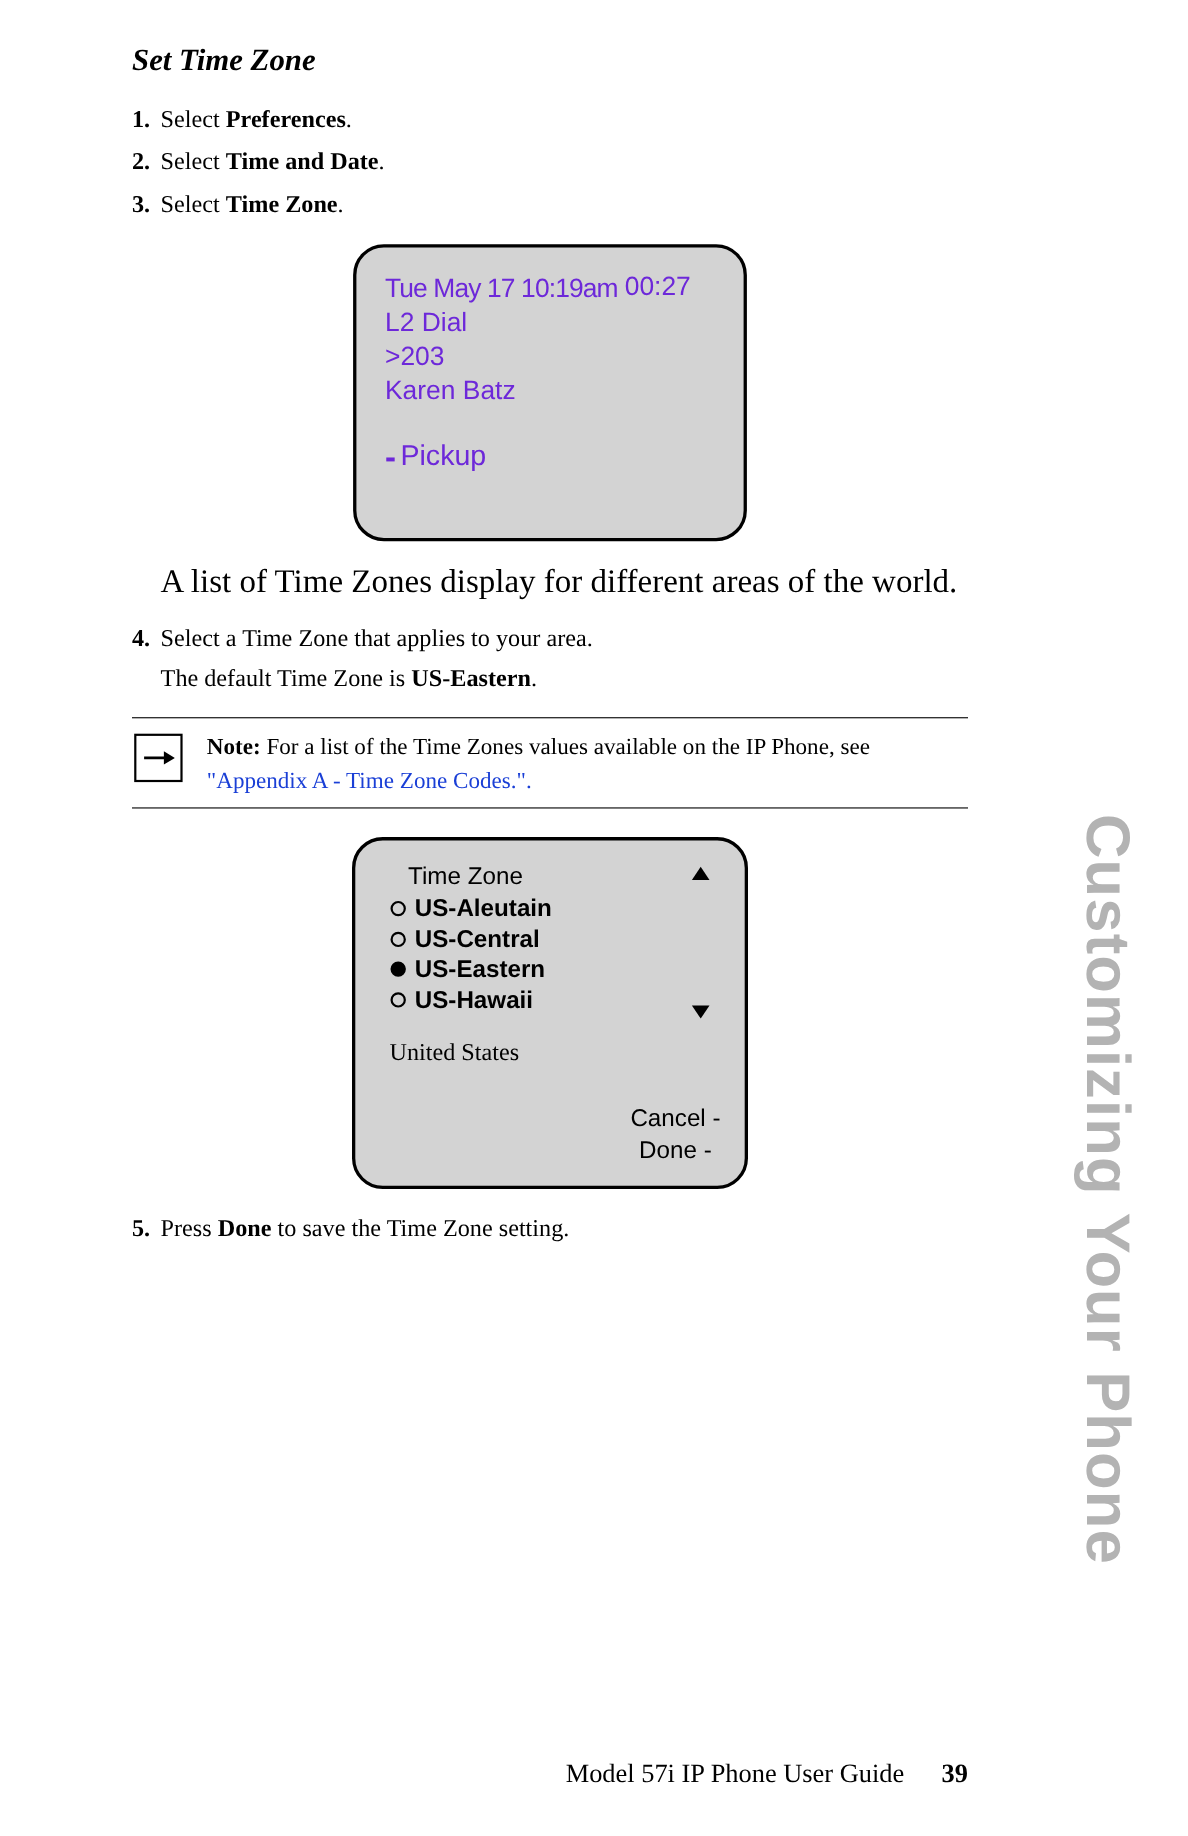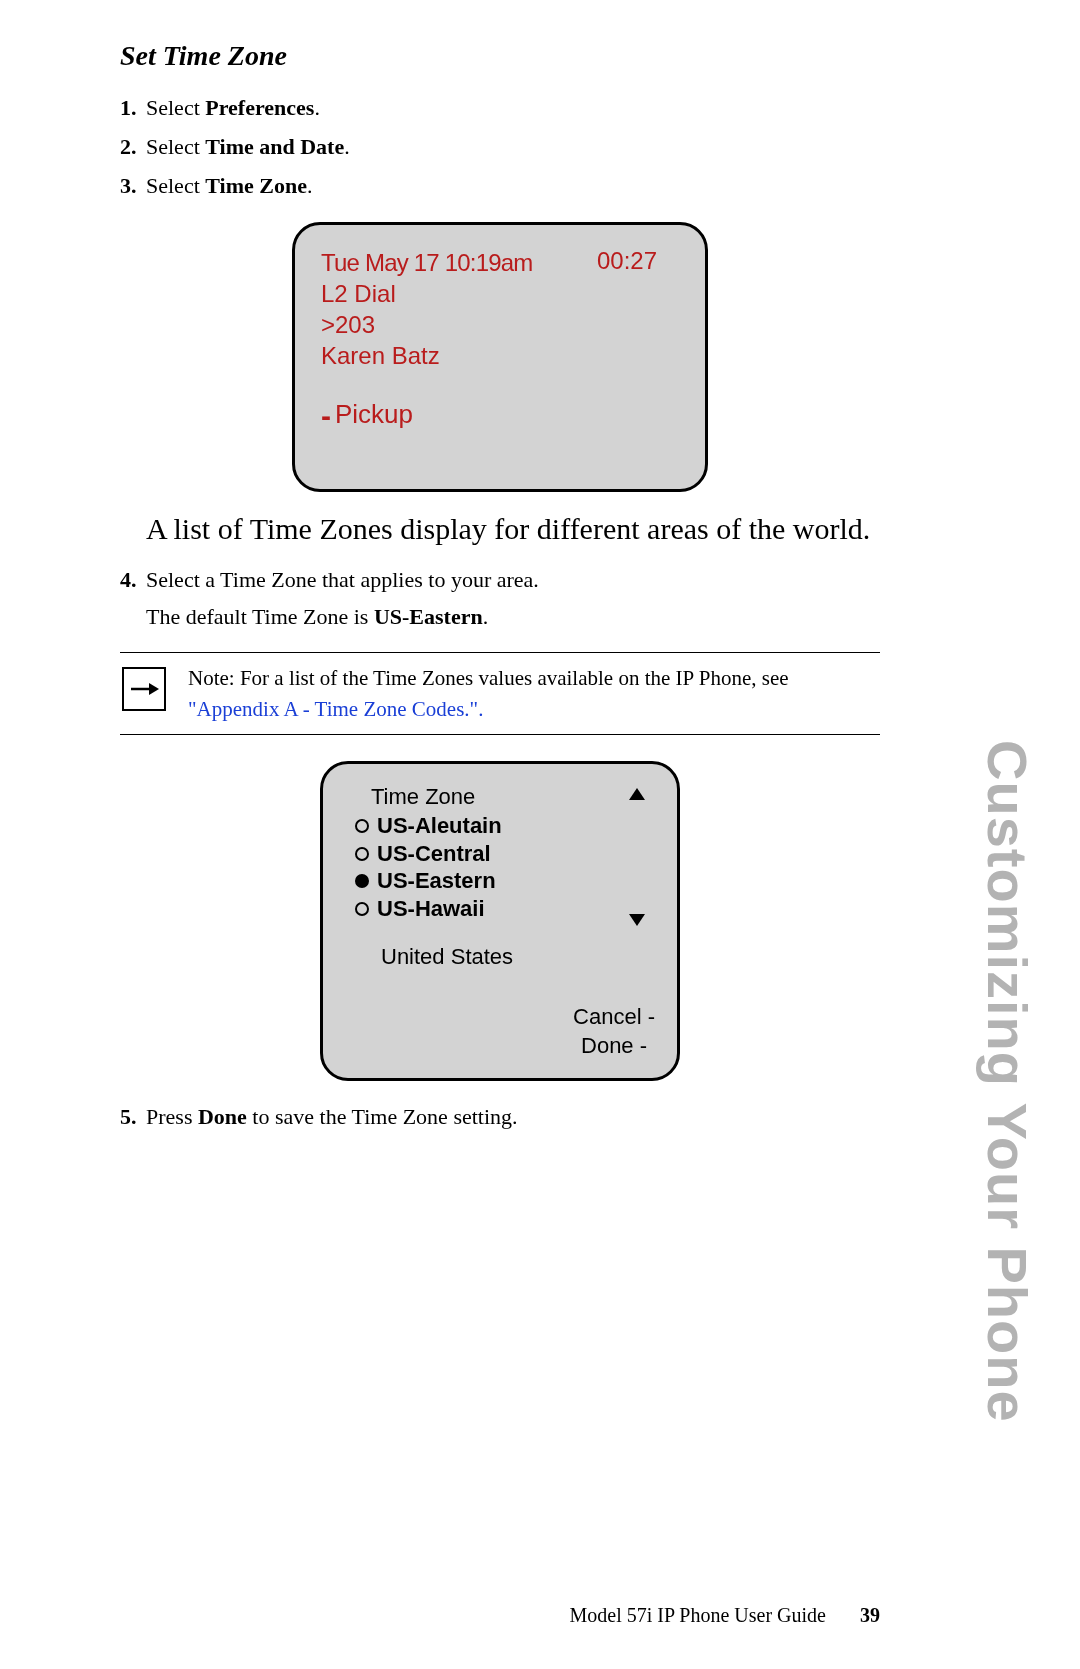--- a/index.html
+++ b/index.html
@@ -32,30 +32,30 @@
     line-height: 1.6;
     margin-bottom: 4px;
   }
   .ol .num {
     font-weight: bold;
     display: inline-block;
     width: 26px;
   }
   .bold { font-weight: bold; }
   .screen1 {
-    width: 416px;
+    width: 358px;
     height: 270px;
     background: #d3d3d3;
     border: 3px solid #000;
     border-radius: 28px;
     margin: 18px auto 14px auto;
     padding: 22px 26px 22px 26px;
     font-family: Arial, Helvetica, sans-serif;
     font-size: 24px;
-    color: #b91c1c;
+    color: #6d28d9;
     position: relative;
   }
   .screen1 .line { line-height: 1.3; }
   .screen1 .topline { letter-spacing: -0.8px; }
   .screen1 .duration { position: absolute; right: 48px; top: 22px; }
   .screen1 .pickup-row { margin-top: 28px; font-size: 26px; }
   .screen1 .dash { font-weight: bold; font-size: 30px; display:inline-block; vertical-align: middle; margin-right: 4px; }
   .body-text { font-size: 30px; line-height: 1.55; }
   .indent-block { margin-top: 4px; }
   hr.note-rule {
@@ -69,21 +69,21 @@
     width: 44px;
     height: 44px;
     border: 2.5px solid #000;
     display: flex;
     align-items: center;
     justify-content: center;
     margin-top: 4px;
     margin-left: 2px;
   }
   .note-text { font-size: 21px; line-height: 1.45; }
-  .note-text .label { font-weight: normal; }
+  .note-text .label { font-weight: bold; }
   .note-text .link { color: #1a3fd6; }
   .screen2 {
     width: 360px;
     height: 320px;
     background: #d3d3d3;
     border: 3px solid #000;
     border-radius: 28px;
     margin: 26px auto 18px auto;
     padding: 20px 22px 16px 22px;
     font-family: Arial, Helvetica, sans-serif;
@@ -93,21 +93,21 @@
   }
   .screen2 .tz-title { margin-left: 26px; }
   .tz-list { margin-top: 2px; font-weight: bold; }
   .tz-row { display: flex; align-items: center; line-height: 1.25; margin-left: 10px; }
   .radio-o {
     width: 14px; height: 14px; border: 2px solid #000; border-radius: 50%; margin-right: 8px; display:inline-block;
   }
   .radio-f {
     width: 14px; height: 14px; border: 2px solid #000; border-radius: 50%; background:#000; margin-right: 8px; display:inline-block;
   }
-  .screen2 .region { margin-top: 22px; margin-left: 36px; }
+  .screen2 .region { margin-top: 22px; margin-left: 9px; font-family: Liberation Serif, serif; }
   .screen2 .right-actions {
     position: absolute;
     right: 22px;
     bottom: 18px;
     text-align: center;
     font-size: 22px;
     line-height: 1.3;
   }
   .screen2 .arrow-up {
     position: absolute;
@@ -135,21 +135,21 @@
     font-weight: bold;
     color: #b3b3b3;
     letter-spacing: 1px;
   }
   .footer {
     position: absolute;
     left: 120px;
     bottom: 42px;
     width: 760px;
     text-align: right;
-    font-size: 20px;
+    font-size: 24px;
   }
   .footer .pg { font-weight: bold; margin-left: 34px; }
   .arrow-svg { width: 30px; height: 18px; }
 </style>
 </head>
 <body>
 
 <div class="page">
   <div class="section-title">Set Time Zone</div>
 

